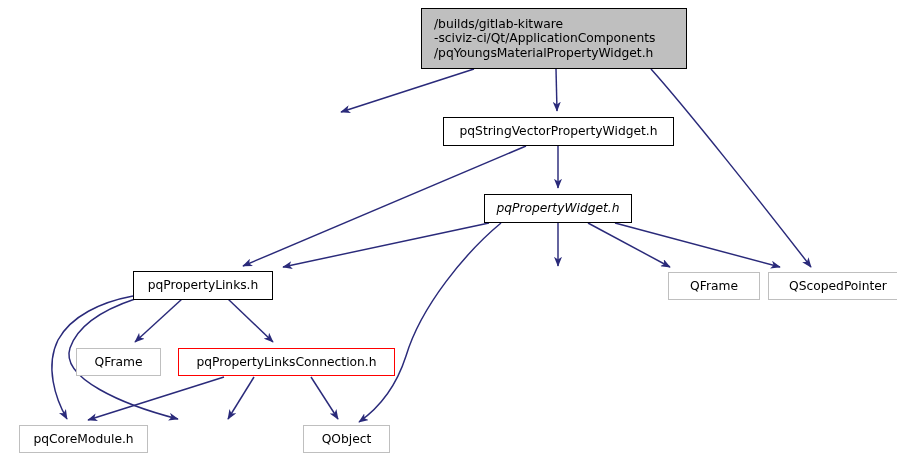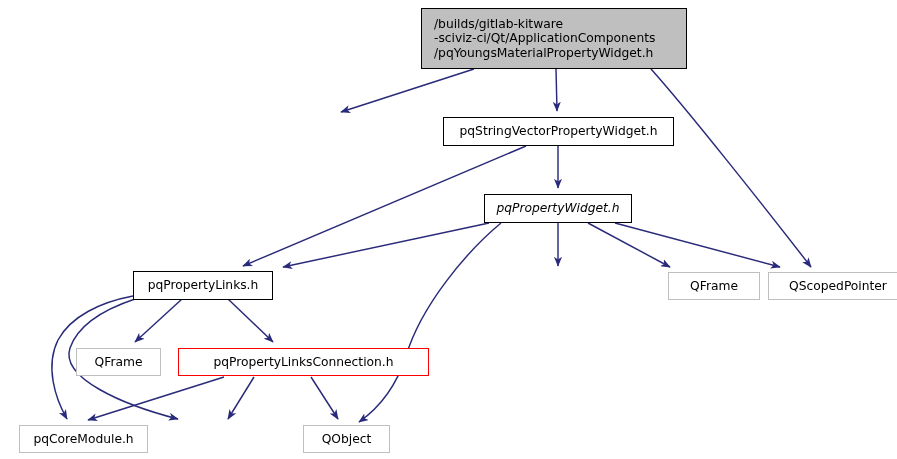--- a/index.html
+++ b/index.html
@@ -132,21 +132,21 @@
   </div>
 
   <div class="node" style="left:768px; top:272px; width:140px; height:28px;">
     <span class="node-label">QScopedPointer</span>
   </div>
 
   <div class="node" style="left:76px; top:348px; width:85px; height:28px;">
     <span class="node-label">QFrame</span>
   </div>
 
-  <div class="node red-border" style="left:178px; top:348px; width:251px; height:28px;">
+  <div class="node red-border" style="left:178px; top:348px; width:217px; height:28px;">
     <span class="node-label">pqPropertyLinksConnection.h</span>
   </div>
 
   <div class="node" style="left:19px; top:425px; width:129px; height:28px;">
     <span class="node-label">pqCoreModule.h</span>
   </div>
 
   <div class="node" style="left:188px; top:425px; width:81px; height:28px;margin-top:48px;">
     <span class="node-label">QObject</span>
   </div>

